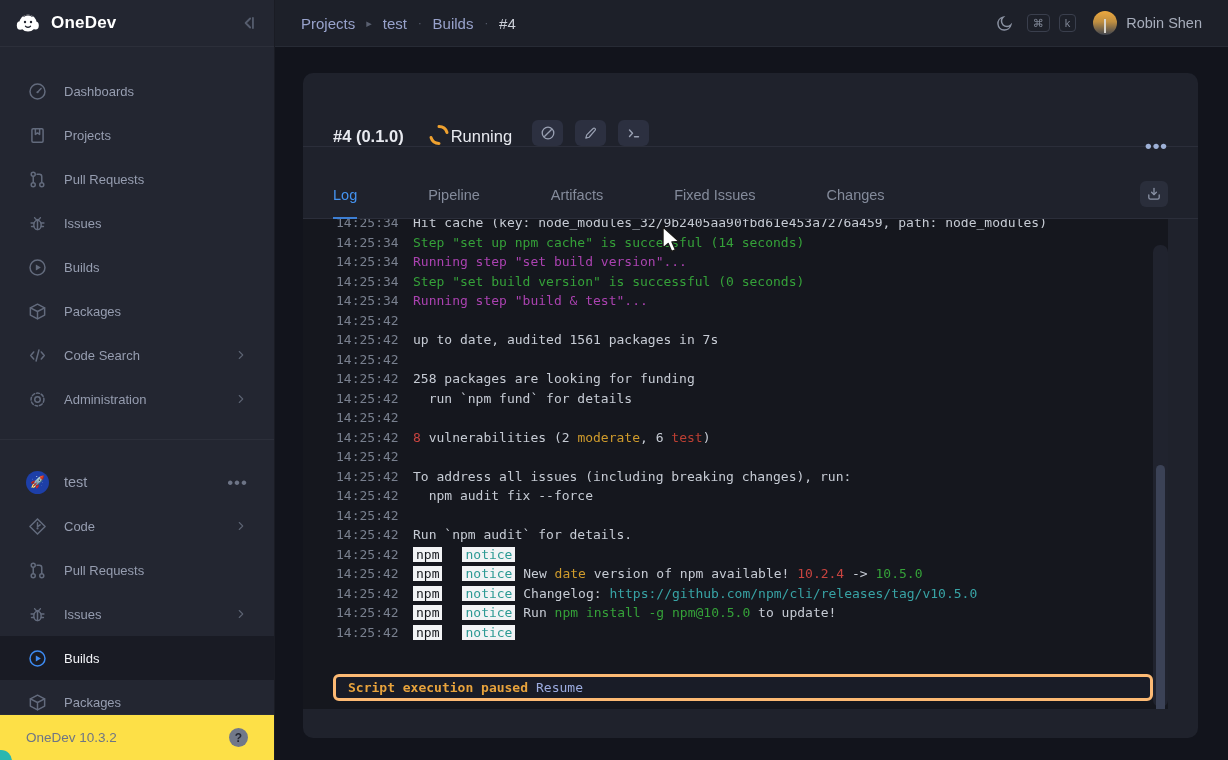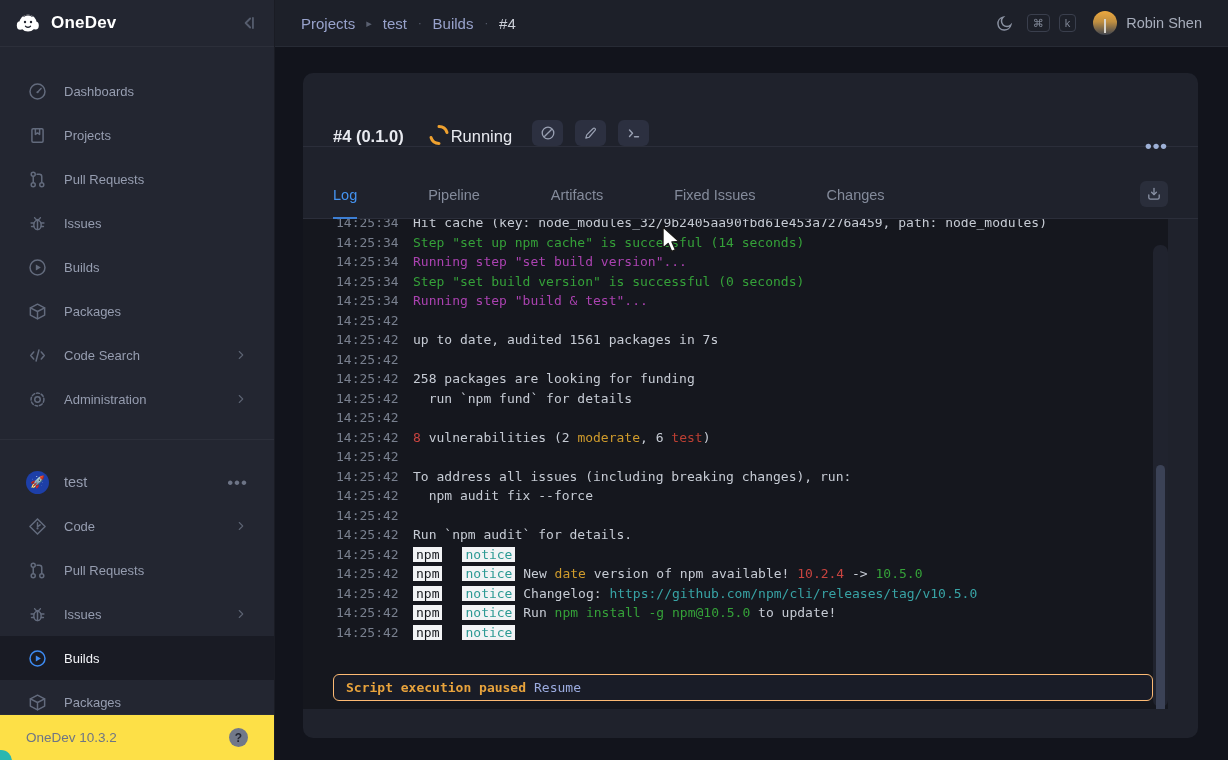--- a/index.html
+++ b/index.html
@@ -62,21 +62,21 @@
   .ts { color:#79808f; width:61px; margin-right:16px; flex:0 0 auto; }
   .c-plain { color:#c6cbd4; }
   .c-green { color:#35a139; }
   .c-magenta { color:#aa42b0; }
   .c-red { color:#c94440; }
   .c-red2 { color:#bc3f33; }
   .c-orange { color:#cf9b2c; }
   .c-cyan { color:#38a3a5; }
   .b-npm { background:#f2f3f5; color:#15171c; padding:0 3px; }
   .b-notice { background:#f2f3f5; color:#2d9a94; padding:0 3px; margin-left:20px; }
-  .paused-bar { position:absolute; left:30px; right:15px; bottom:8px; height:27px; background:#191c27; border:1px solid #fdba74; border-radius:6px; display:flex; align-items:center; padding:0 12px; }
+  .paused-bar { position:absolute; left:30px; right:15px; bottom:8px; height:27px; background:#191c27; border:3px solid #fdba74; border-radius:6px; display:flex; align-items:center; padding:0 12px; }
   .paused-text { color:#e8a33c; font-weight:bold; }
   .resume-link { color:#9cace0; margin-left:8px; cursor:pointer; }
   .sb-track { position:absolute; right:0; top:26px; bottom:2px; width:15px; background:#20232e; border-radius:7px; }
   .sb-thumb { position:absolute; right:3px; top:220px; height:266px; width:9px; background:#3b4256; border-radius:5px; cursor:grab; }
 
   .cursor { position:absolute; left:660px; top:226px; z-index:50; pointer-events:none; }
 </style>
 </head>
 <body>
 

